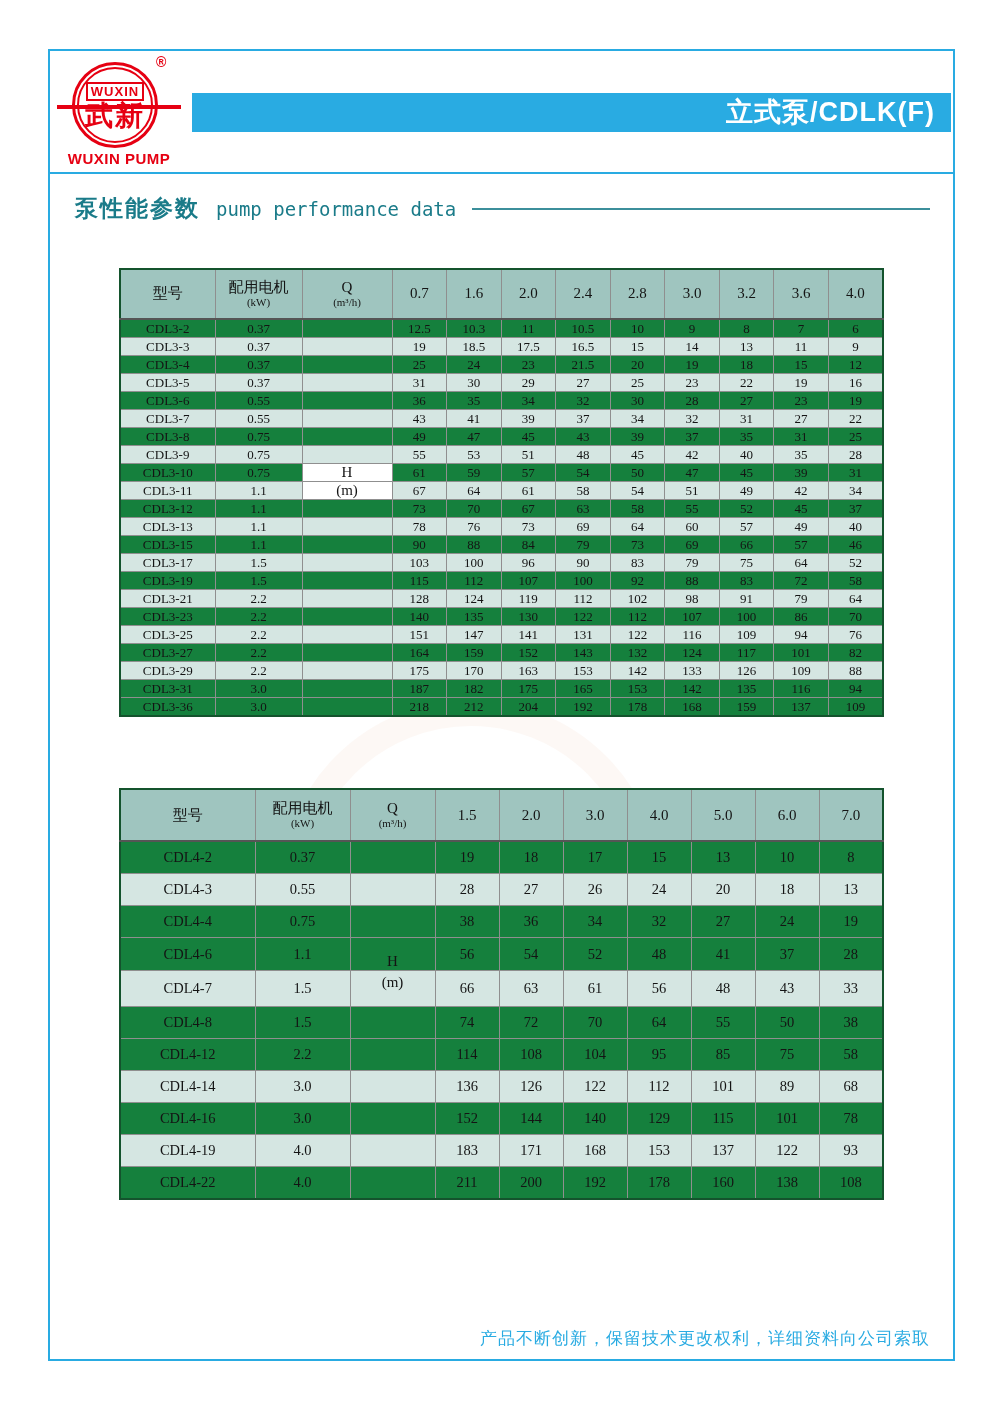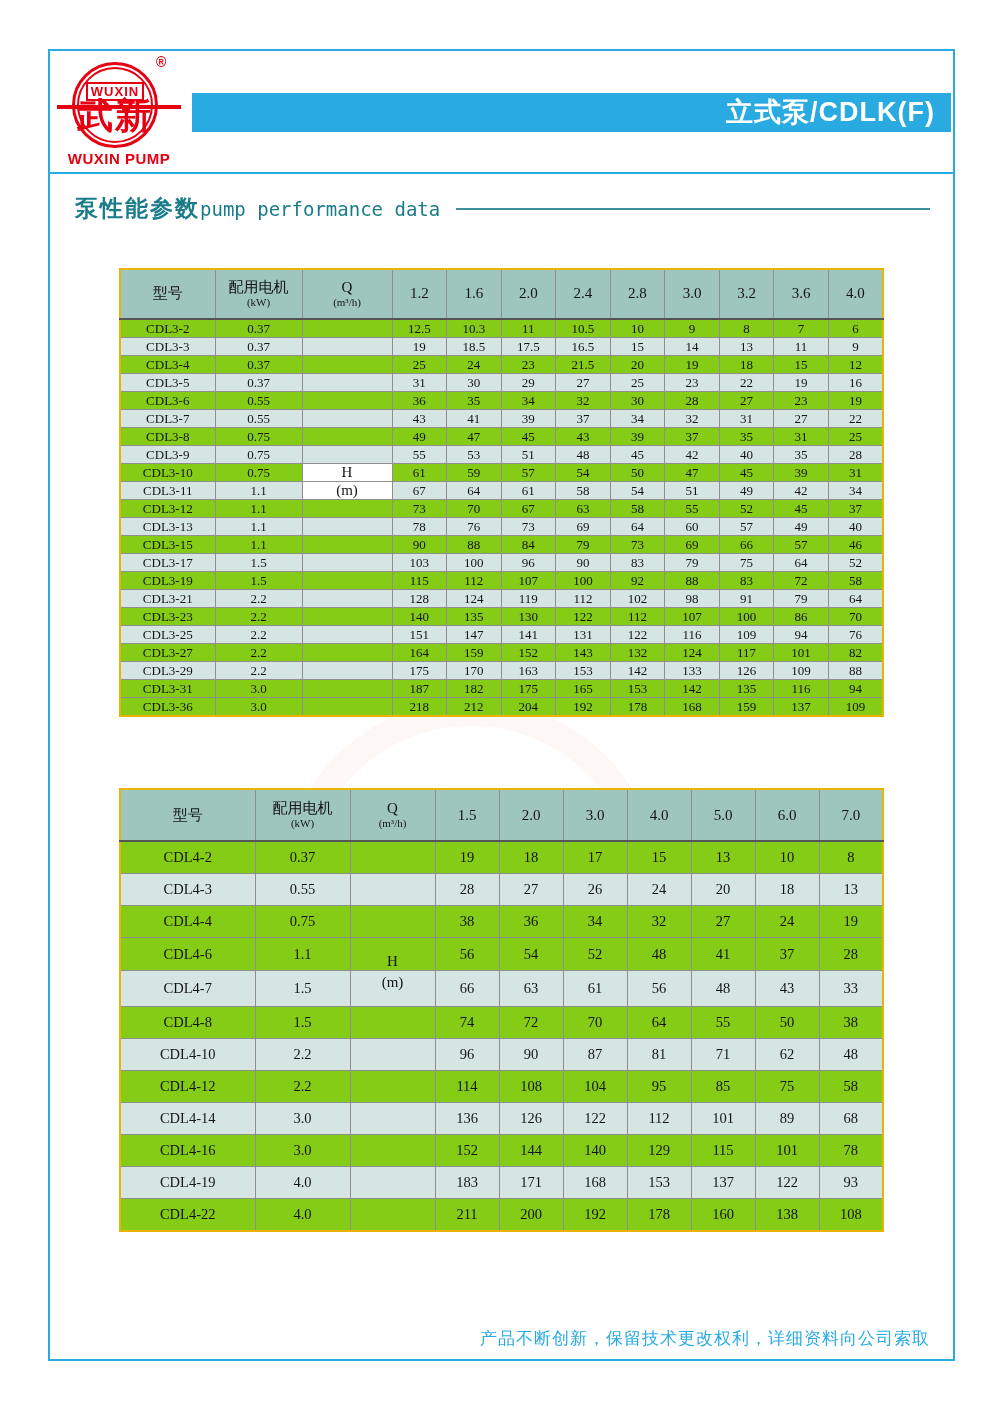--- a/index.html
+++ b/index.html
@@ -21,42 +21,42 @@
   .logo-line{position:absolute;left:57px;top:105px;width:124px;height:4px;background:var(--brand-red);z-index:1;}
   .logo-circle{position:absolute;left:72px;top:62px;width:86px;height:86px;box-sizing:border-box;
                border:3px solid var(--brand-red);border-radius:50%;z-index:2;background:transparent;}
   .logo-circle::before{content:"";position:absolute;left:2px;top:2px;right:2px;bottom:2px;
                border:2px solid var(--brand-red);border-radius:50%;}
   .logo-circle-inner{position:absolute;left:0;top:0;width:100%;height:100%;display:flex;
                flex-direction:column;align-items:center;justify-content:center;z-index:3;}
   .logo-box{border:2px solid var(--brand-red);color:var(--brand-red);
             font:bold 13px "Liberation Sans",sans-serif;letter-spacing:1px;
             padding:0 3px;line-height:15px;background:#fff;margin-top:2px;}
-  .logo-cn{color:var(--brand-red);font-weight:bold;font-size:36px;line-height:30px;letter-spacing:2px;
+  .logo-cn{color:var(--brand-red);font-weight:bold;font-size:28px;line-height:30px;letter-spacing:2px;
            font-family:"Liberation Serif",serif;}
   .logo-reg{position:absolute;left:156px;top:54px;color:var(--brand-red);
             font:bold 14px "Liberation Sans",sans-serif;z-index:3;}
   .logo-caption{position:absolute;left:58px;top:150px;width:122px;text-align:center;
             color:var(--brand-red);font:bold 15px "Liberation Sans",sans-serif;letter-spacing:0.5px;}
   
   .banner{position:absolute;left:192px;top:93px;width:759px;height:39px;box-sizing:border-box;
           background:var(--cyan);color:#fff;text-align:right;padding-right:16px;
           font:bold 27px/39px "Liberation Sans",sans-serif;letter-spacing:1px;}
   .header-sep{position:absolute;left:48px;top:172px;width:905px;height:2px;background:var(--cyan);}
   
   .section{position:absolute;left:75px;top:193px;right:70px;display:flex;align-items:center;text-align:right;}
   .sec-cn{color:var(--title-teal);font:600 23px "Liberation Sans",sans-serif;letter-spacing:2px;}
-  .sec-en{color:var(--title-teal);font:19px "DejaVu Sans Mono",monospace;margin-left:0;white-space:nowrap;}
+  .sec-en{color:var(--title-teal);font:19px "DejaVu Sans Mono",monospace;margin-left:16px;white-space:nowrap;}
   .sec-line{flex:1;height:2px;background:var(--title-teal);margin-left:16px;opacity:.85;}
   
   .watermark{position:absolute;left:280px;top:700px;width:330px;height:330px;border-radius:50%;
              border:26px solid rgba(235,170,130,0.08);z-index:0;}
   
-  .ptable{position:absolute;border-collapse:collapse;table-layout:fixed;background:#84cc16;
-          border:2px solid #eab308;z-index:2;}
+  .ptable{position:absolute;border-collapse:collapse;table-layout:fixed;background:#15803d;
+          border:2px solid #14532d;z-index:2;}
   .ptable th,.ptable td{border:1px solid #8f8f8f;text-align:center;vertical-align:middle;
           padding:0;color:#141414;overflow:hidden;}
   .ptable thead th{background:var(--header-teal);font-weight:normal;border-bottom:2px solid #555;}
   .t1{left:119px;top:268px;width:763px;}
   .t2{left:119px;top:788px;width:763px;}
   .t1 thead th{height:48px;font-size:15px;line-height:1.15;}
   .t2 thead th{height:50px;font-size:15px;line-height:1.2;}
   .t1 tbody td{height:17px;font-size:13px;line-height:1;}
   .t2 tbody td{height:31px;font-size:14.5px;line-height:1;}
   .ptable tbody tr.stripe td{background:var(--stripe-teal);}
@@ -115,21 +115,21 @@
         <col style="width: 54.5556px;">
         <col style="width: 54.5556px;">
         <col style="width: 54.5556px;">
         <col style="width: 54.5556px;">
       </colgroup>
       <thead>
         <tr>
           <th>型号</th>
           <th>配用电机<div class="hdr-sub">(kW)</div></th>
           <th>Q<div class="hdr-sub">(m³/h)</div></th>
-          <th>1.2</th>
+          <th>0.7</th>
           <th>1.6</th>
           <th>2.0</th>
           <th>2.4</th>
           <th>2.8</th>
           <th>3.0</th>
           <th>3.2</th>
           <th>3.6</th>
           <th>4.0</th>
         </tr>
       </thead>
@@ -537,32 +537,20 @@
           <td>1.5</td>
           <td></td>
           <td>74</td>
           <td>72</td>
           <td>70</td>
           <td>64</td>
           <td>55</td>
           <td>50</td>
           <td>38</td>
         </tr>
-        <tr class="stripe">
-          <td>CDL4-10</td>
-          <td>2.2</td>
-          <td></td>
-          <td>96</td>
-          <td>90</td>
-          <td>87</td>
-          <td>81</td>
-          <td>71</td>
-          <td>62</td>
-          <td>48</td>
-        </tr>
         <tr>
           <td>CDL4-12</td>
           <td>2.2</td>
           <td></td>
           <td>114</td>
           <td>108</td>
           <td>104</td>
           <td>95</td>
           <td>85</td>
           <td>75</td>

